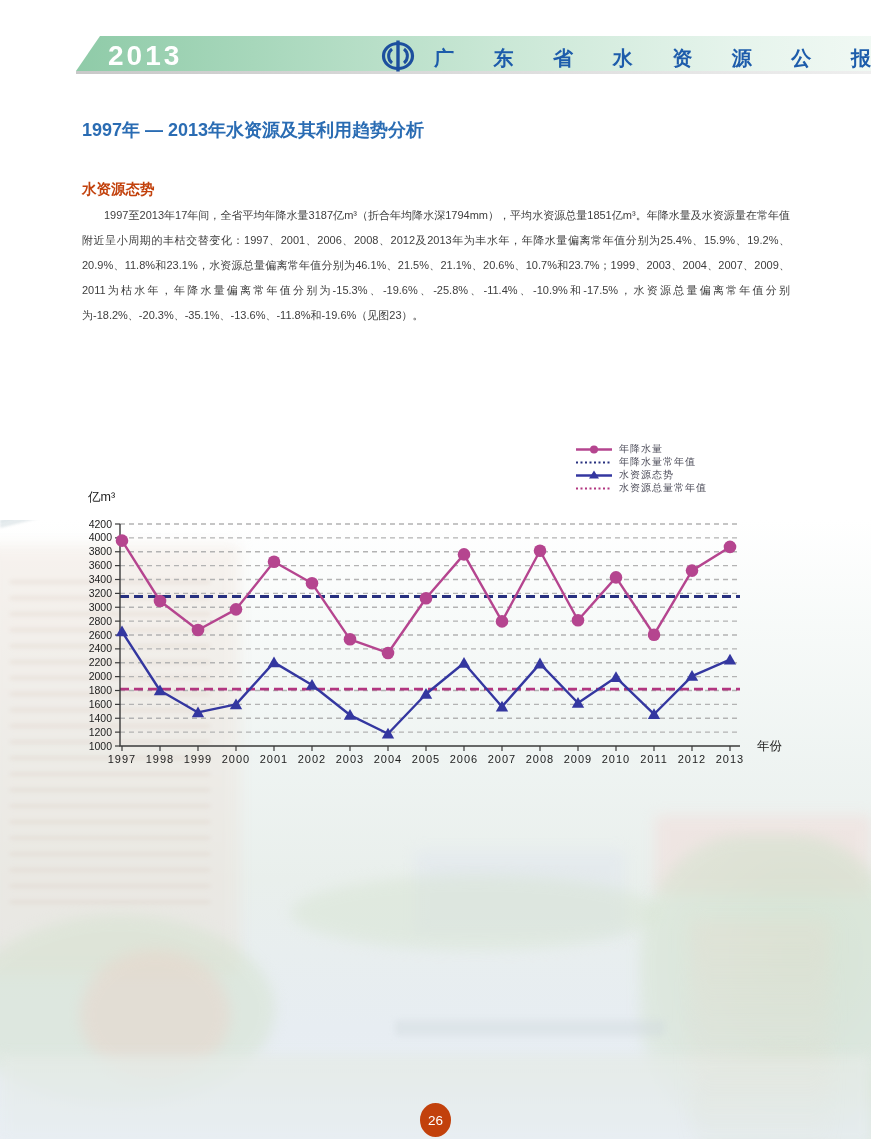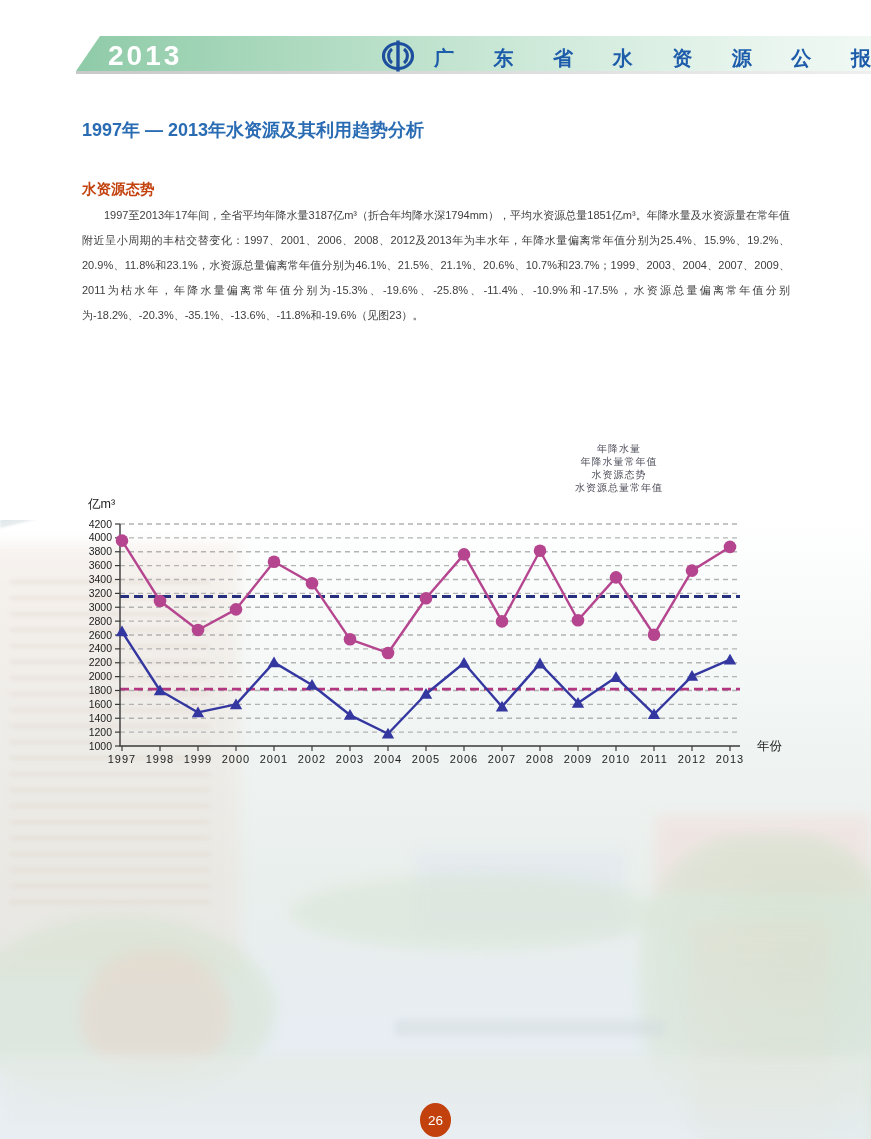--- a/index.html
+++ b/index.html
@@ -41,24 +41,24 @@
   .banner-year{position:absolute;left:108px;top:40px;z-index:3;color:#ffffff;font-size:28px;
     font-weight:600;letter-spacing:3px;}
   .banner-logo{position:absolute;left:380px;top:39px;z-index:3;}
   .banner-title{position:absolute;left:434px;top:45px;z-index:3;color:#1d5cab;font-size:20px;
     font-weight:700;letter-spacing:17px;white-space:nowrap;}
   
   .heading{position:absolute;left:82px;top:118px;z-index:2;color:#2a6cb3;font-size:18px;font-weight:700;}
   .subheading{position:absolute;left:82px;top:180px;z-index:2;color:#c2410c;font-size:14.5px;font-weight:700;}
   .para{position:absolute;left:82px;top:203px;width:708px;z-index:2;color:#3d3d3d;font-size:11px;
     line-height:25px;text-align:justify;text-indent:2em;}
-  .y-unit{position:absolute;left:88px;top:489px;z-index:3;color:#222;font-size:12.5px;margin-top:7px;}
+  .y-unit{position:absolute;left:88px;top:489px;z-index:3;color:#222;font-size:12.5px;}
   .x-unit{position:absolute;left:744px;top:738px;z-index:3;color:#222;font-size:12.5px;margin-left:13px;}
   .legend{position:absolute;left:575px;top:442px;z-index:3;}
-  .legend-row{display:flex;align-items:center;height:13px;flex-direction:column;}
+  .legend-row{display:flex;align-items:center;height:13px;}
   .legend-row svg{margin-right:6px;}
   .legend-label{font-size:10px;color:#4d4d5a;letter-spacing:1px;white-space:nowrap;}
   #chart-svg{position:absolute;left:0;top:485px;z-index:2;}
   
   .caption{position:absolute;left:0;top:788px;width:871px;text-align:center;z-index:2;
     color:#3173bd;font-size:15px;font-weight:600;letter-spacing:1px;}
   .pager{position:absolute;left:420px;top:1103px;width:31px;height:34px;border-radius:50%;
     background:#c2410c;color:#fff;font-size:13.5px;display:flex;align-items:center;justify-content:center;z-index:3;}
 </style>
 </head>

